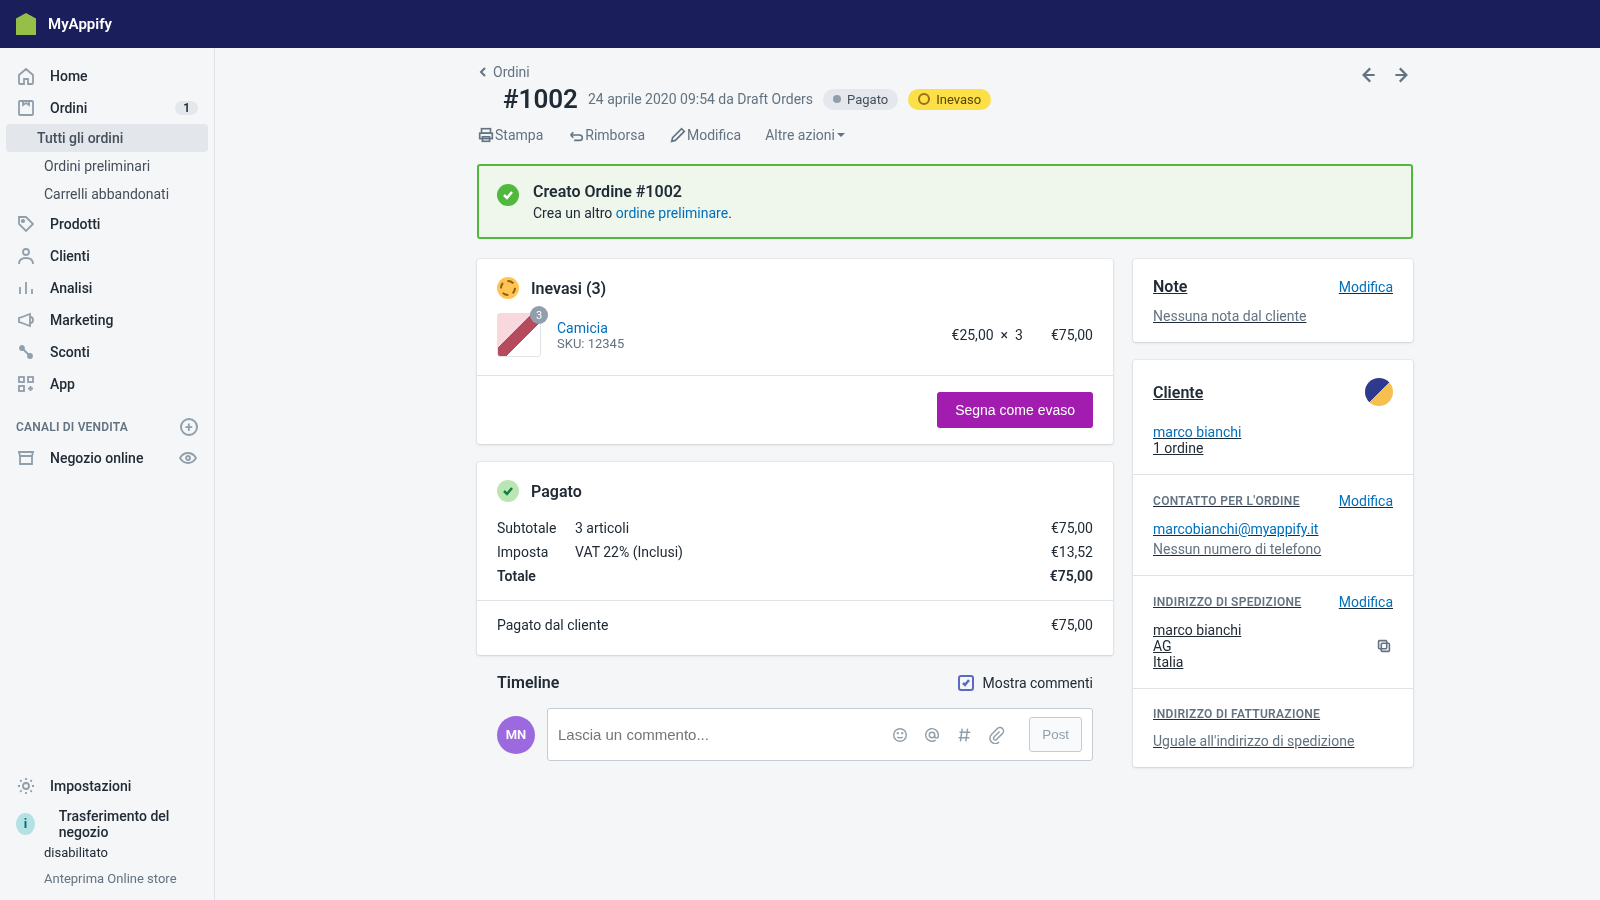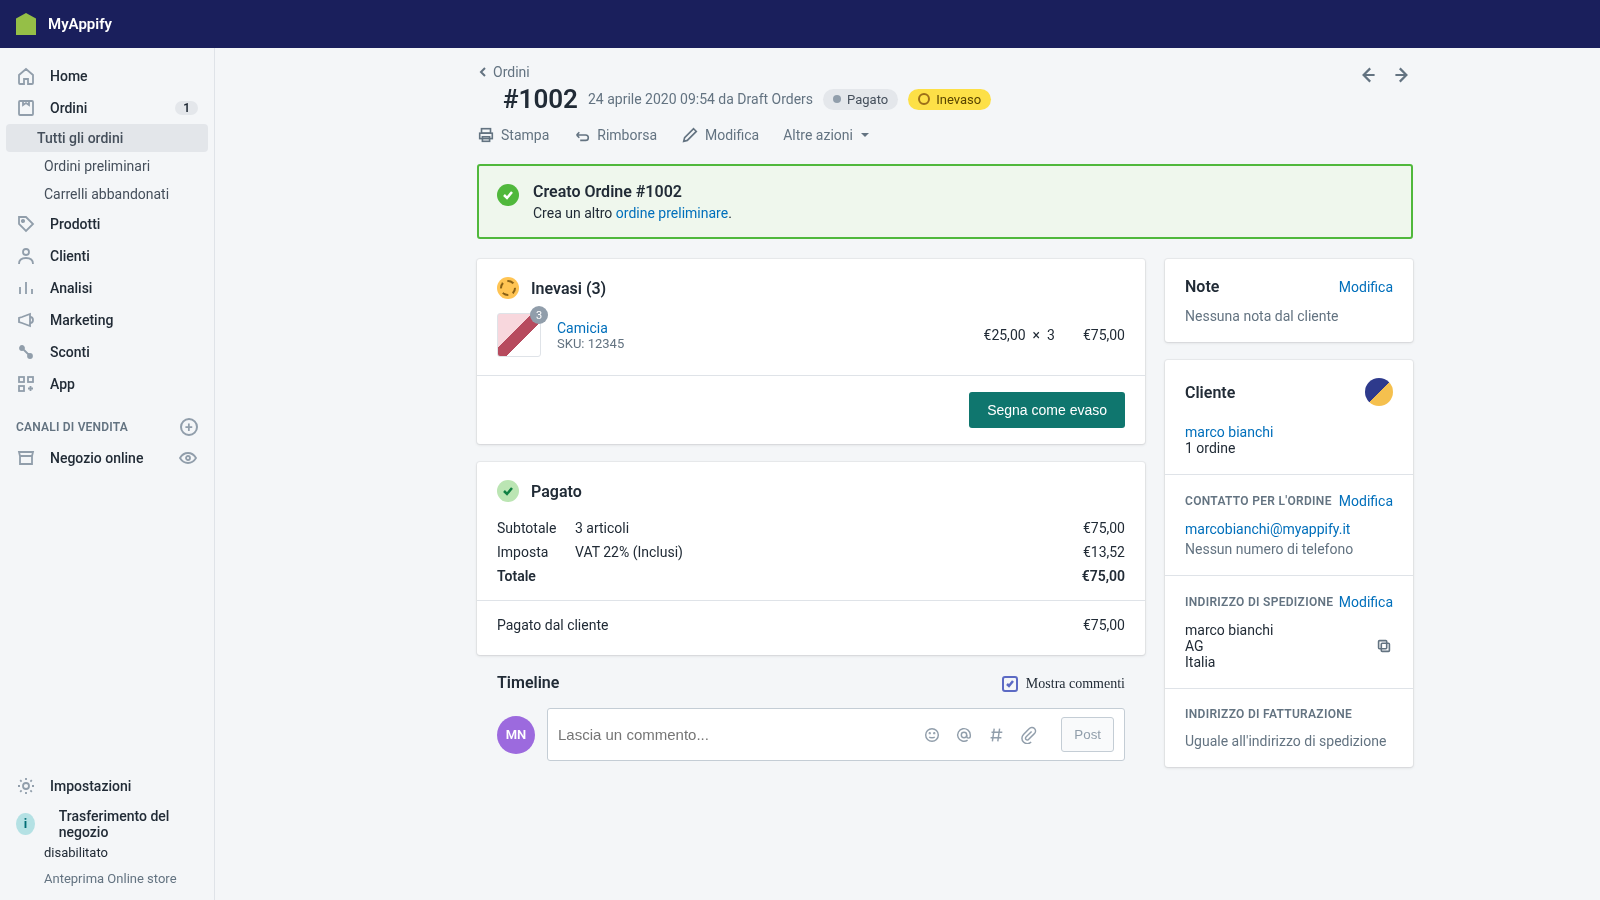--- a/index.html
+++ b/index.html
@@ -30,25 +30,25 @@
 .head-nav svg { cursor: pointer; }
 .title-row { display: flex; align-items: center; gap: 10px; flex-wrap: wrap; margin-left: 26px; }
 .order-title { font-size: 26px; font-weight: 600; }
 .order-meta { color: #637381; font-size: 14px; }
 .pill { border-radius: 12px; padding: 3px 10px; font-size: 13px; display: inline-flex; align-items: center; gap: 6px; font-weight: 400;}
 .pill.gray { background: #e4e7eb; color: #454f5b; }
 .pill.gray::before { content:''; width:8px; height:8px; border-radius:50%; background:#919eab; }
 .pill.yellow { background: #fde047; color: #594400; }
 .pill.yellow::before { content:''; width:8px; height:8px; border-radius:50%; border: 2px solid #9c6f19; background: transparent;}
 .actions-row { display: flex; gap: 24px; margin: 12px 0 20px; color: #637381; }
-.act { display: flex; align-items: center; gap: 6px; cursor: pointer; font-size: 14px;}
+.act { display: flex; align-items: center; cursor: pointer; font-size: 14px;}
 
 .columns { display: flex; gap: 20px; align-items: flex-start;}
 .col-left { flex: 1; min-width: 0;}
-.col-right { width: 248px; flex-shrink: 0;}
+.col-right { width: 280px; flex-shrink: 0; text-decoration: underline;}
 
 .banner { border: 2px solid #50b83c; background: #eff7ed; border-radius: 3px; padding: 16px 18px; margin-bottom: 20px; display: flex; gap: 14px;}
 .banner .circle { width: 22px; height: 22px; border-radius: 50%; background: #50b83c; color: #fff; display: flex; align-items: center; justify-content: center; flex-shrink: 0; margin-top: 2px;}
 .banner-title { font-weight: 600; font-size: 16px; margin-bottom: 4px;}
 .banner a { color: #006fbb; text-decoration: none; cursor: pointer;}
 
 .card { background: #fff; border-radius: 3px; box-shadow: 0 0 0 1px rgba(63,63,68,.05), 0 1px 3px rgba(63,63,68,.15); margin-bottom: 18px; }
 .card-section { padding: 18px 20px; }
 .card-section + .card-section { border-top: 1px solid #dfe3e8; }
 .card-header { display: flex; align-items: center; gap: 12px; }
@@ -58,42 +58,42 @@
 .check-ring svg { width: 14px; height: 14px;}
 .card-title { font-weight: 600; font-size: 16px; }
 
 .line-item { display: flex; align-items: center; gap: 16px; padding: 14px 0 0; }
 .thumb { width: 44px; height: 44px; border: 1px solid #dfe3e8; border-radius: 3px; position: relative; background: linear-gradient(135deg, #f8d7dd 40%, #b74b5e 40%, #b74b5e 60%, #fff 60%); }
 .thumb .qty { position: absolute; top: -8px; right: -8px; background: #919eab; color: #fff; border-radius: 10px; min-width: 18px; height: 18px; font-size: 11px; display:flex; align-items:center; justify-content:center; padding: 0 5px;}
 .item-name { color: #006fbb; cursor: pointer; }
 .item-sku { color: #637381; font-size: 13px; }
 .item-price { margin-left: auto; display:flex; align-items:center; gap: 28px;}
 
-.btn-primary { background: #0f766e; color: #fff; border: none; padding: 10px 18px; border-radius: 3px; font-size: 14px; cursor: pointer; font-weight: 500;}
+.btn-primary { background: #a21caf; color: #fff; border: none; padding: 10px 18px; border-radius: 3px; font-size: 14px; cursor: pointer; font-weight: 500;}
 .card-footer { padding: 16px 20px; display: flex; justify-content: flex-end; border-top: 1px solid #dfe3e8;}
 
 .summary-row { display: flex; padding: 4px 0; font-size: 14px;}
 .summary-row .lbl { width: 78px; }
 .summary-row .mid { flex: 1; color: #212b36; }
 .summary-row .val { text-align: right; }
 .summary-row.bold { font-weight: 600; }
 .summary-divider { border-top: 1px solid #dfe3e8; margin: 12px -20px; }
 
 .side-card-hdr { display: flex; justify-content: space-between; align-items: center;}
 .side-title { font-weight: 600; font-size: 16px;}
 .link { color: #006fbb; cursor: pointer; font-size: 14px;}
 .muted { color: #637381; }
 .avatar { width: 28px; height: 28px; border-radius: 50%; background: linear-gradient(135deg, #2e3a8c 50%, #f5c04e 50%); }
 
 .sub-label { font-size: 12px; font-weight: 600; color: #637381; letter-spacing: 0.3px;}
 .side-row { display: flex; justify-content: space-between; align-items: center;}
 
-.timeline-head { display: flex; justify-content: space-between; align-items: flex-end; margin: 10px 0 16px; padding: 0 20px;}
+.timeline-head { display: flex; justify-content: space-between; align-items: center; margin: 10px 0 16px; padding: 0 20px;}
 .timeline-title { font-weight: 600; font-size: 16px;}
-.chk { display: flex; align-items: center; gap: 8px; cursor: pointer; font-family: Liberation Serif, serif;}
+.chk { display: flex; align-items: center; gap: 8px; cursor: pointer;}
 .chkbox { width: 16px; height: 16px; border: 2px solid #5c6ac4; border-radius: 3px; display: flex; align-items: center; justify-content: center; color:#5c6ac4;}
 
 .comment-box { display: flex; align-items: center; gap: 12px; padding: 0 20px; }
 .avatar-sm { width: 38px; height: 38px; border-radius: 50%; background: #9c6ade; color: #fff; font-weight: 600; display: flex; align-items: center; justify-content: center; font-size: 13px; flex-shrink: 0;}
 .comment-input { flex: 1; border: 1px solid #c4cdd5; border-radius: 3px; display: flex; align-items: center; padding: 8px 10px; background: #fff;}
 .comment-input input { border: none; outline: none; flex: 1; font-size: 15px; color: #ec4899;}
 .comment-icons { display: flex; gap: 14px; color: #919eab; align-items: center;}
 .post-btn { border: 1px solid #c4cdd5; background: #f9fafb; color: #919eab; padding: 9px 12px; border-radius: 3px; margin-left: 10px;}
 
 svg { display: block; }

